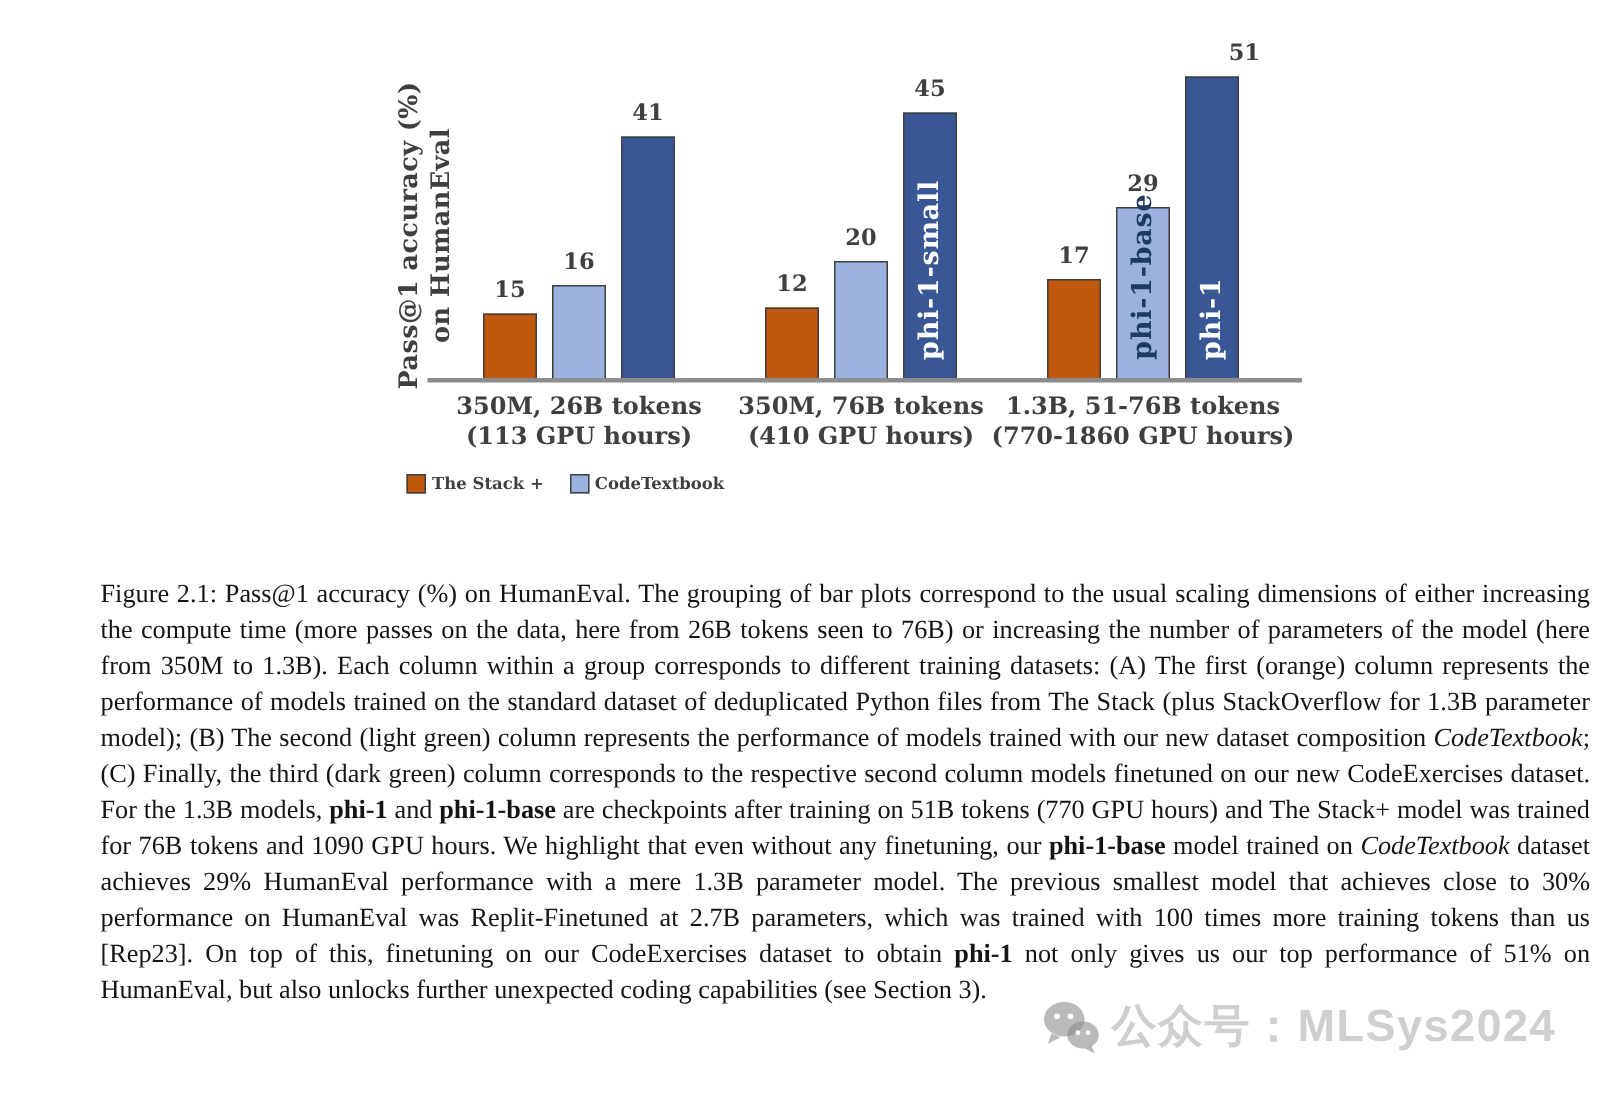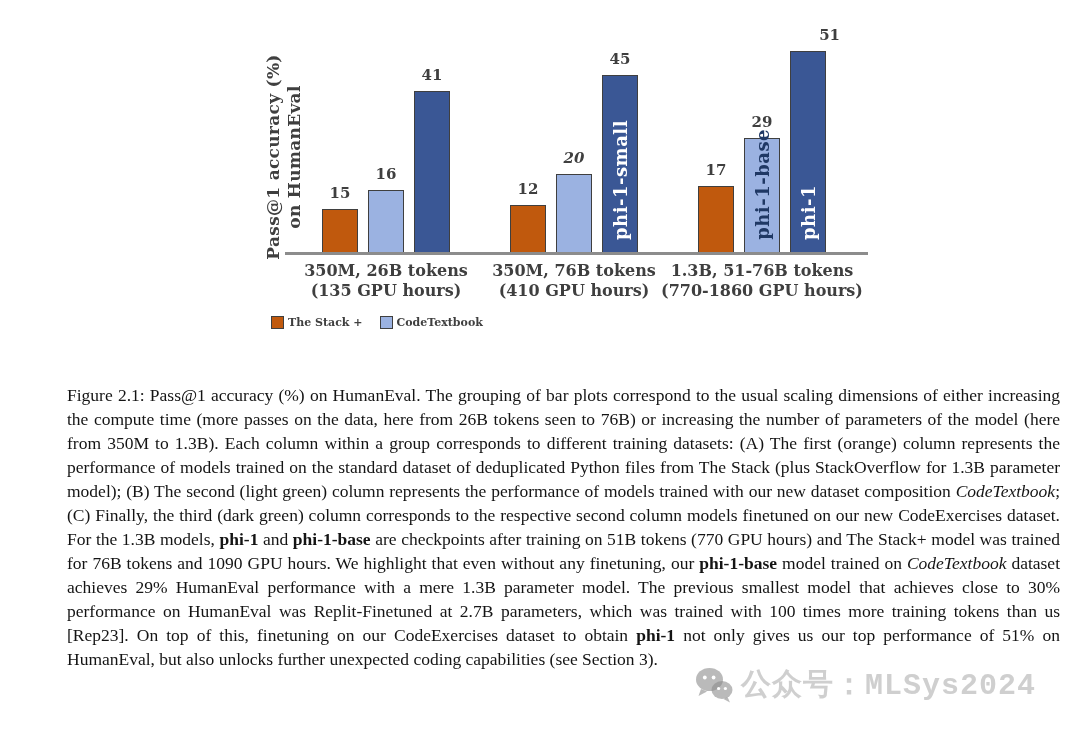--- a/index.html
+++ b/index.html
@@ -25,21 +25,21 @@
   .legend-swatch{width:11px;height:11px;border:1.5px solid #3F3F3F;display:inline-block;}
   
   .caption{position:absolute;left:55px;top:371px;width:993px;margin:12px;
           font-family:"Liberation Serif","DejaVu Serif",serif;font-size:17.5px;
           line-height:24px;text-align:justify;color:#141414;z-index:2;}
   .caption .b{font-weight:bold;}
   .caption .i{font-style:italic;}
   
   .watermark{position:absolute;left:694px;top:664px;display:flex;align-items:center;gap:7px;
           z-index:3;pointer-events:none;}
-  .watermark-text{font-family:Liberation Mono, monospace;font-size:30px;font-weight:bold;
+  .watermark-text{font-family:Liberation Sans, sans-serif;font-size:30px;font-weight:bold;
           letter-spacing:1px;color:rgba(168,168,168,0.55);white-space:nowrap;}
 </style>
 </head>
 <body>
 
 <div class="page">
 
   <div class="figure">
     <div class="ylabel">
       <div>Pass@1 accuracy (%)</div>
@@ -48,38 +48,38 @@
     <div>
         <div class="bar" style="left: 322px; top: 209px; width: 36px; height: 44px; background: rgb(192, 89, 13);"></div>
         <div class="bar-value" style="left: 308px; top: 184px; width: 64px; color: rgb(63, 63, 63);">15</div>
         <div class="bar" style="left: 510px; top: 205px; width: 36px; height: 48px; background: rgb(192, 89, 13);"></div>
         <div class="bar-value" style="left: 496px; top: 180px; width: 64px; color: rgb(63, 63, 63);">12</div>
         <div class="bar" style="left: 698px; top: 186px; width: 36px; height: 67px; background: rgb(192, 89, 13);"></div>
         <div class="bar-value" style="left: 684px; top: 161px; width: 64px; color: rgb(63, 63, 63);">17</div>
         <div class="bar" style="left: 368px; top: 190px; width: 36px; height: 63px; background: rgb(155, 178, 225);"></div>
         <div class="bar-value" style="left: 354px; top: 165px; width: 64px; color: rgb(63, 63, 63);">16</div>
         <div class="bar" style="left: 556px; top: 174px; width: 36px; height: 79px; background: rgb(155, 178, 225);"></div>
-        <div class="bar-value" style="left: 542px; top: 149px; width: 64px; color: rgb(63, 63, 63); font-style: italic;">20</div>
+        <div class="bar-value" style="left: 542px; top: 149px; width: 64px; color: rgb(63, 63, 63);">20</div>
         <div class="bar" style="left: 744px; top: 138px; width: 36px; height: 115px; background: rgb(155, 178, 225);">
           <span class="bar-inner-label" style="color: rgb(31, 56, 100);">phi-1-base</span>
         </div>
         <div class="bar-value" style="left: 730px; top: 113px; width: 64px; color: rgb(63, 63, 63);">29</div>
         <div class="bar" style="left: 414px; top: 91px; width: 36px; height: 162px; background: rgb(58, 87, 149);"></div>
         <div class="bar-value" style="left: 400px; top: 66px; width: 64px; color: rgb(63, 63, 63);">41</div>
         <div class="bar" style="left: 602px; top: 75px; width: 36px; height: 178px; background: rgb(58, 87, 149);">
           <span class="bar-inner-label" style="color: rgb(255, 255, 255);">phi-1-small</span>
         </div>
         <div class="bar-value" style="left: 588px; top: 50px; width: 64px; color: rgb(63, 63, 63);">45</div>
         <div class="bar" style="left: 790px; top: 51px; width: 36px; height: 202px; background: rgb(58, 87, 149);">
           <span class="bar-inner-label" style="color: rgb(255, 255, 255);">phi-1</span>
         </div>
         <div class="bar-value" style="left: 776px; top: 26px; width: 64px; color: rgb(63, 63, 63); text-align: right;">51</div>
         <div class="group-label" style="left: 276px;">
           <div>350M, 26B tokens</div>
-          <div>(135 GPU hours)</div>
+          <div>(113 GPU hours)</div>
         </div>
         <div class="group-label" style="left: 464px;">
           <div>350M, 76B tokens</div>
           <div>(410 GPU hours)</div>
         </div>
         <div class="group-label" style="left: 652px;">
           <div>1.3B, 51-76B tokens</div>
           <div>(770-1860 GPU hours)</div>
         </div>
       </div>

